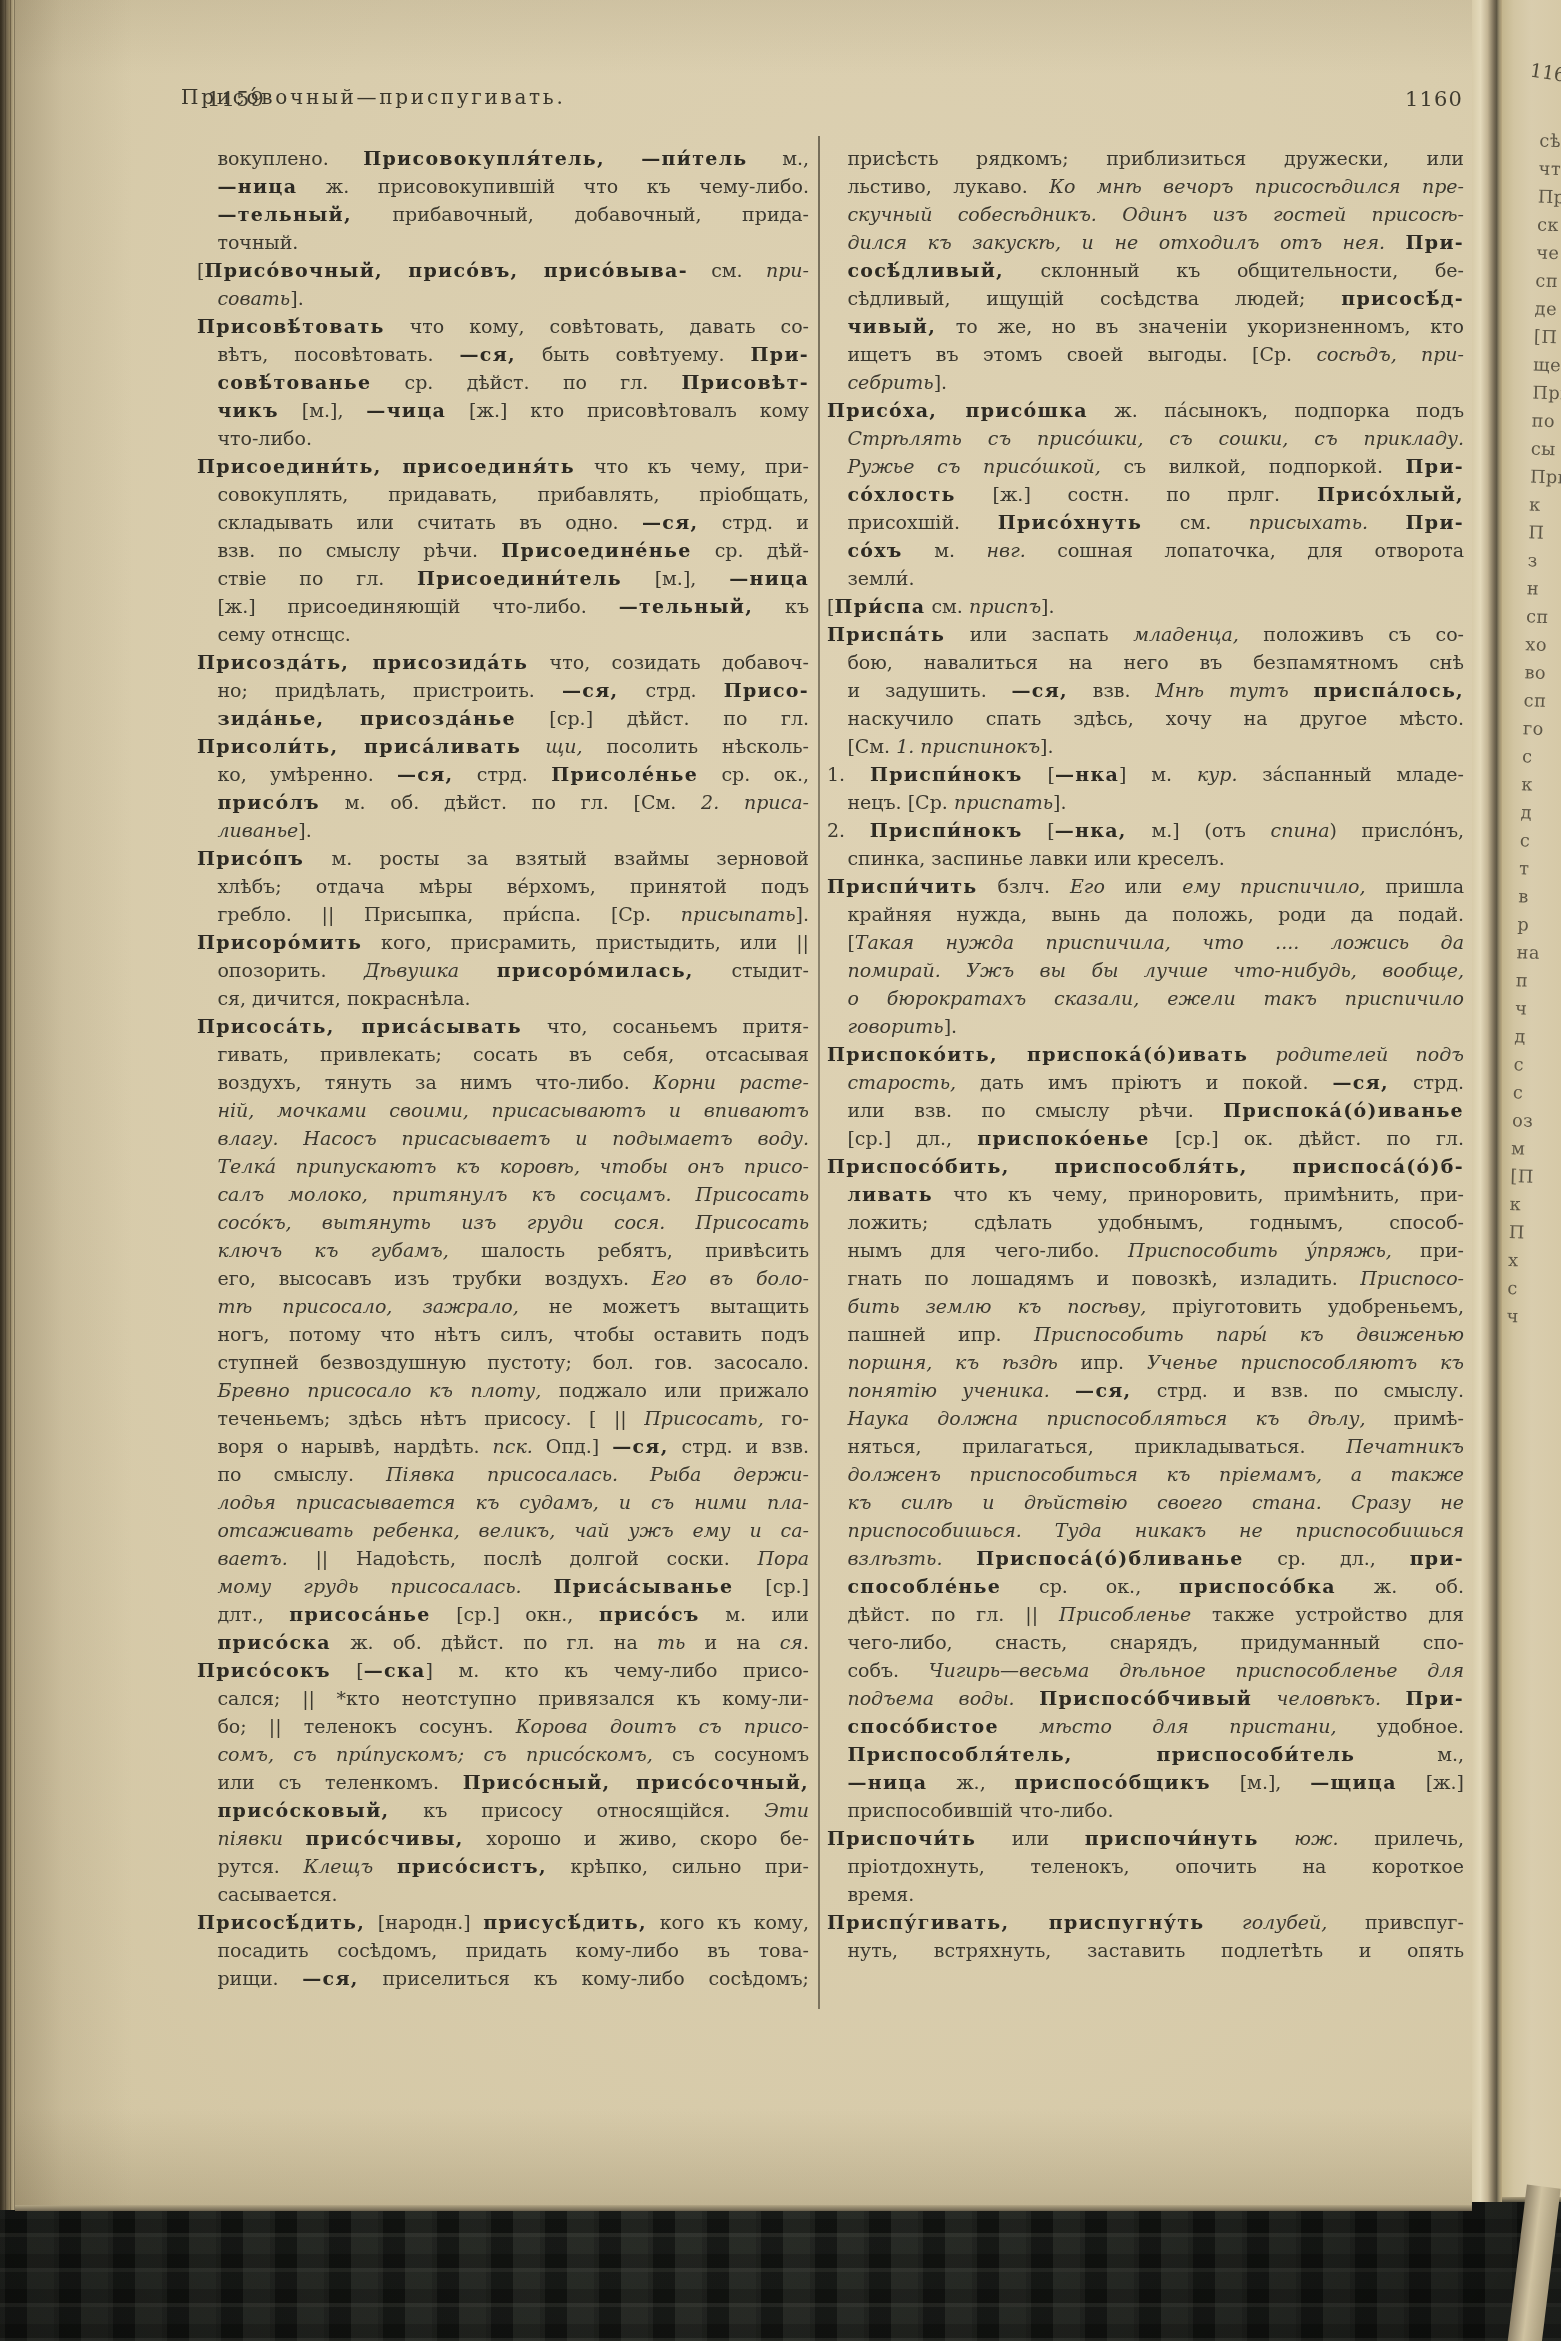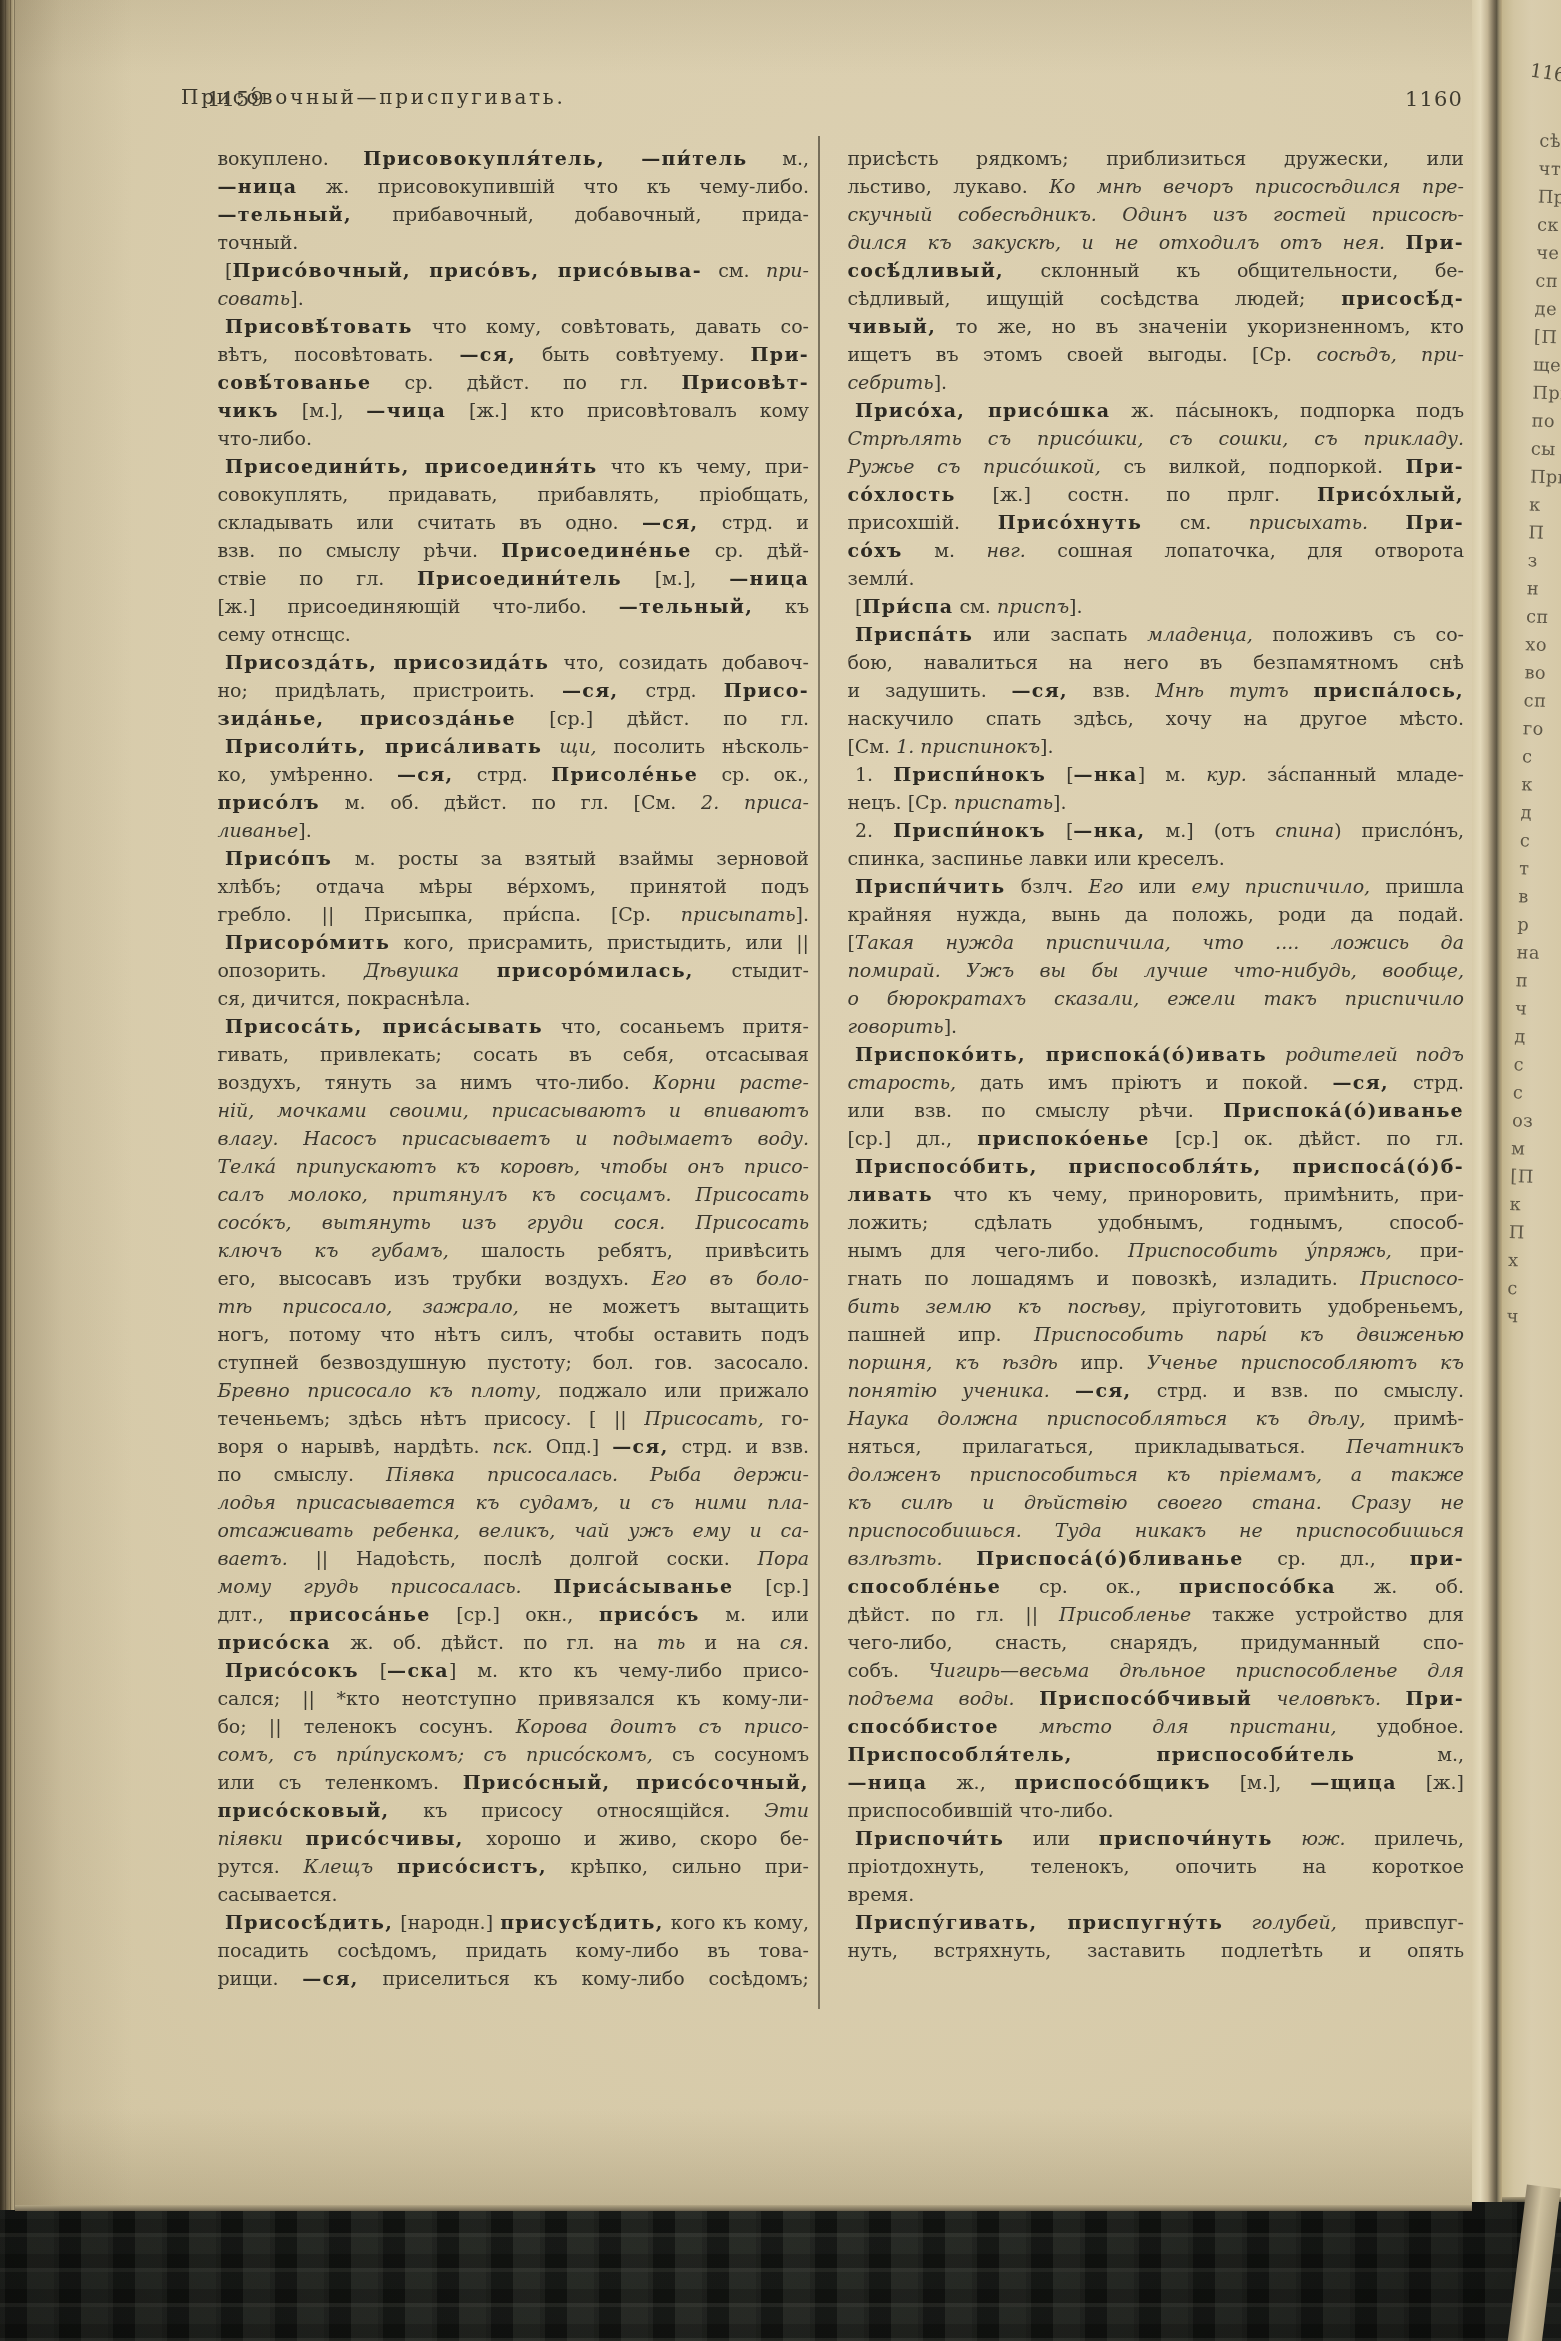--- a/index.html
+++ b/index.html
@@ -65,21 +65,21 @@
   .col{position:absolute;top:144px;}
   #col-left{left:182px;width:612px;}
   #col-right{left:812px;width:637px;}
   .divider{position:absolute;left:803px;top:136px;width:1.6px;height:1873px;
     background:linear-gradient(180deg,rgba(62,56,42,.65),rgba(62,56,42,.45) 60%,rgba(62,56,42,.6));}
   .tl{
     height:28px;line-height:28px;font-size:19px;color:#3c3930;
     padding-left:20.4px;text-align:justify;text-align-last:justify;
     overflow:hidden;white-space:nowrap;
   }
-  .tl.entry{padding-left:0;margin-left:28px;}
+  .tl.entry{padding-left:0;}
   .tl.short{text-align:left;text-align-last:left;}
   .tl b{font-weight:bold;letter-spacing:1.3px;color:#2d2a23;}
   .tl i{font-style:italic;}
   
   #next-num{position:absolute;top:62px;left:28px;font-size:19px;color:#514b3b;transform:rotate(9deg);}
   .fragments{position:absolute;top:127px;left:21.4px;transform:rotate(1.6deg);}
   .frag{height:28px;line-height:28px;font-size:17.7px;color:#5d5646;letter-spacing:0.5px;}
 </style>
 </head>
 <body>

